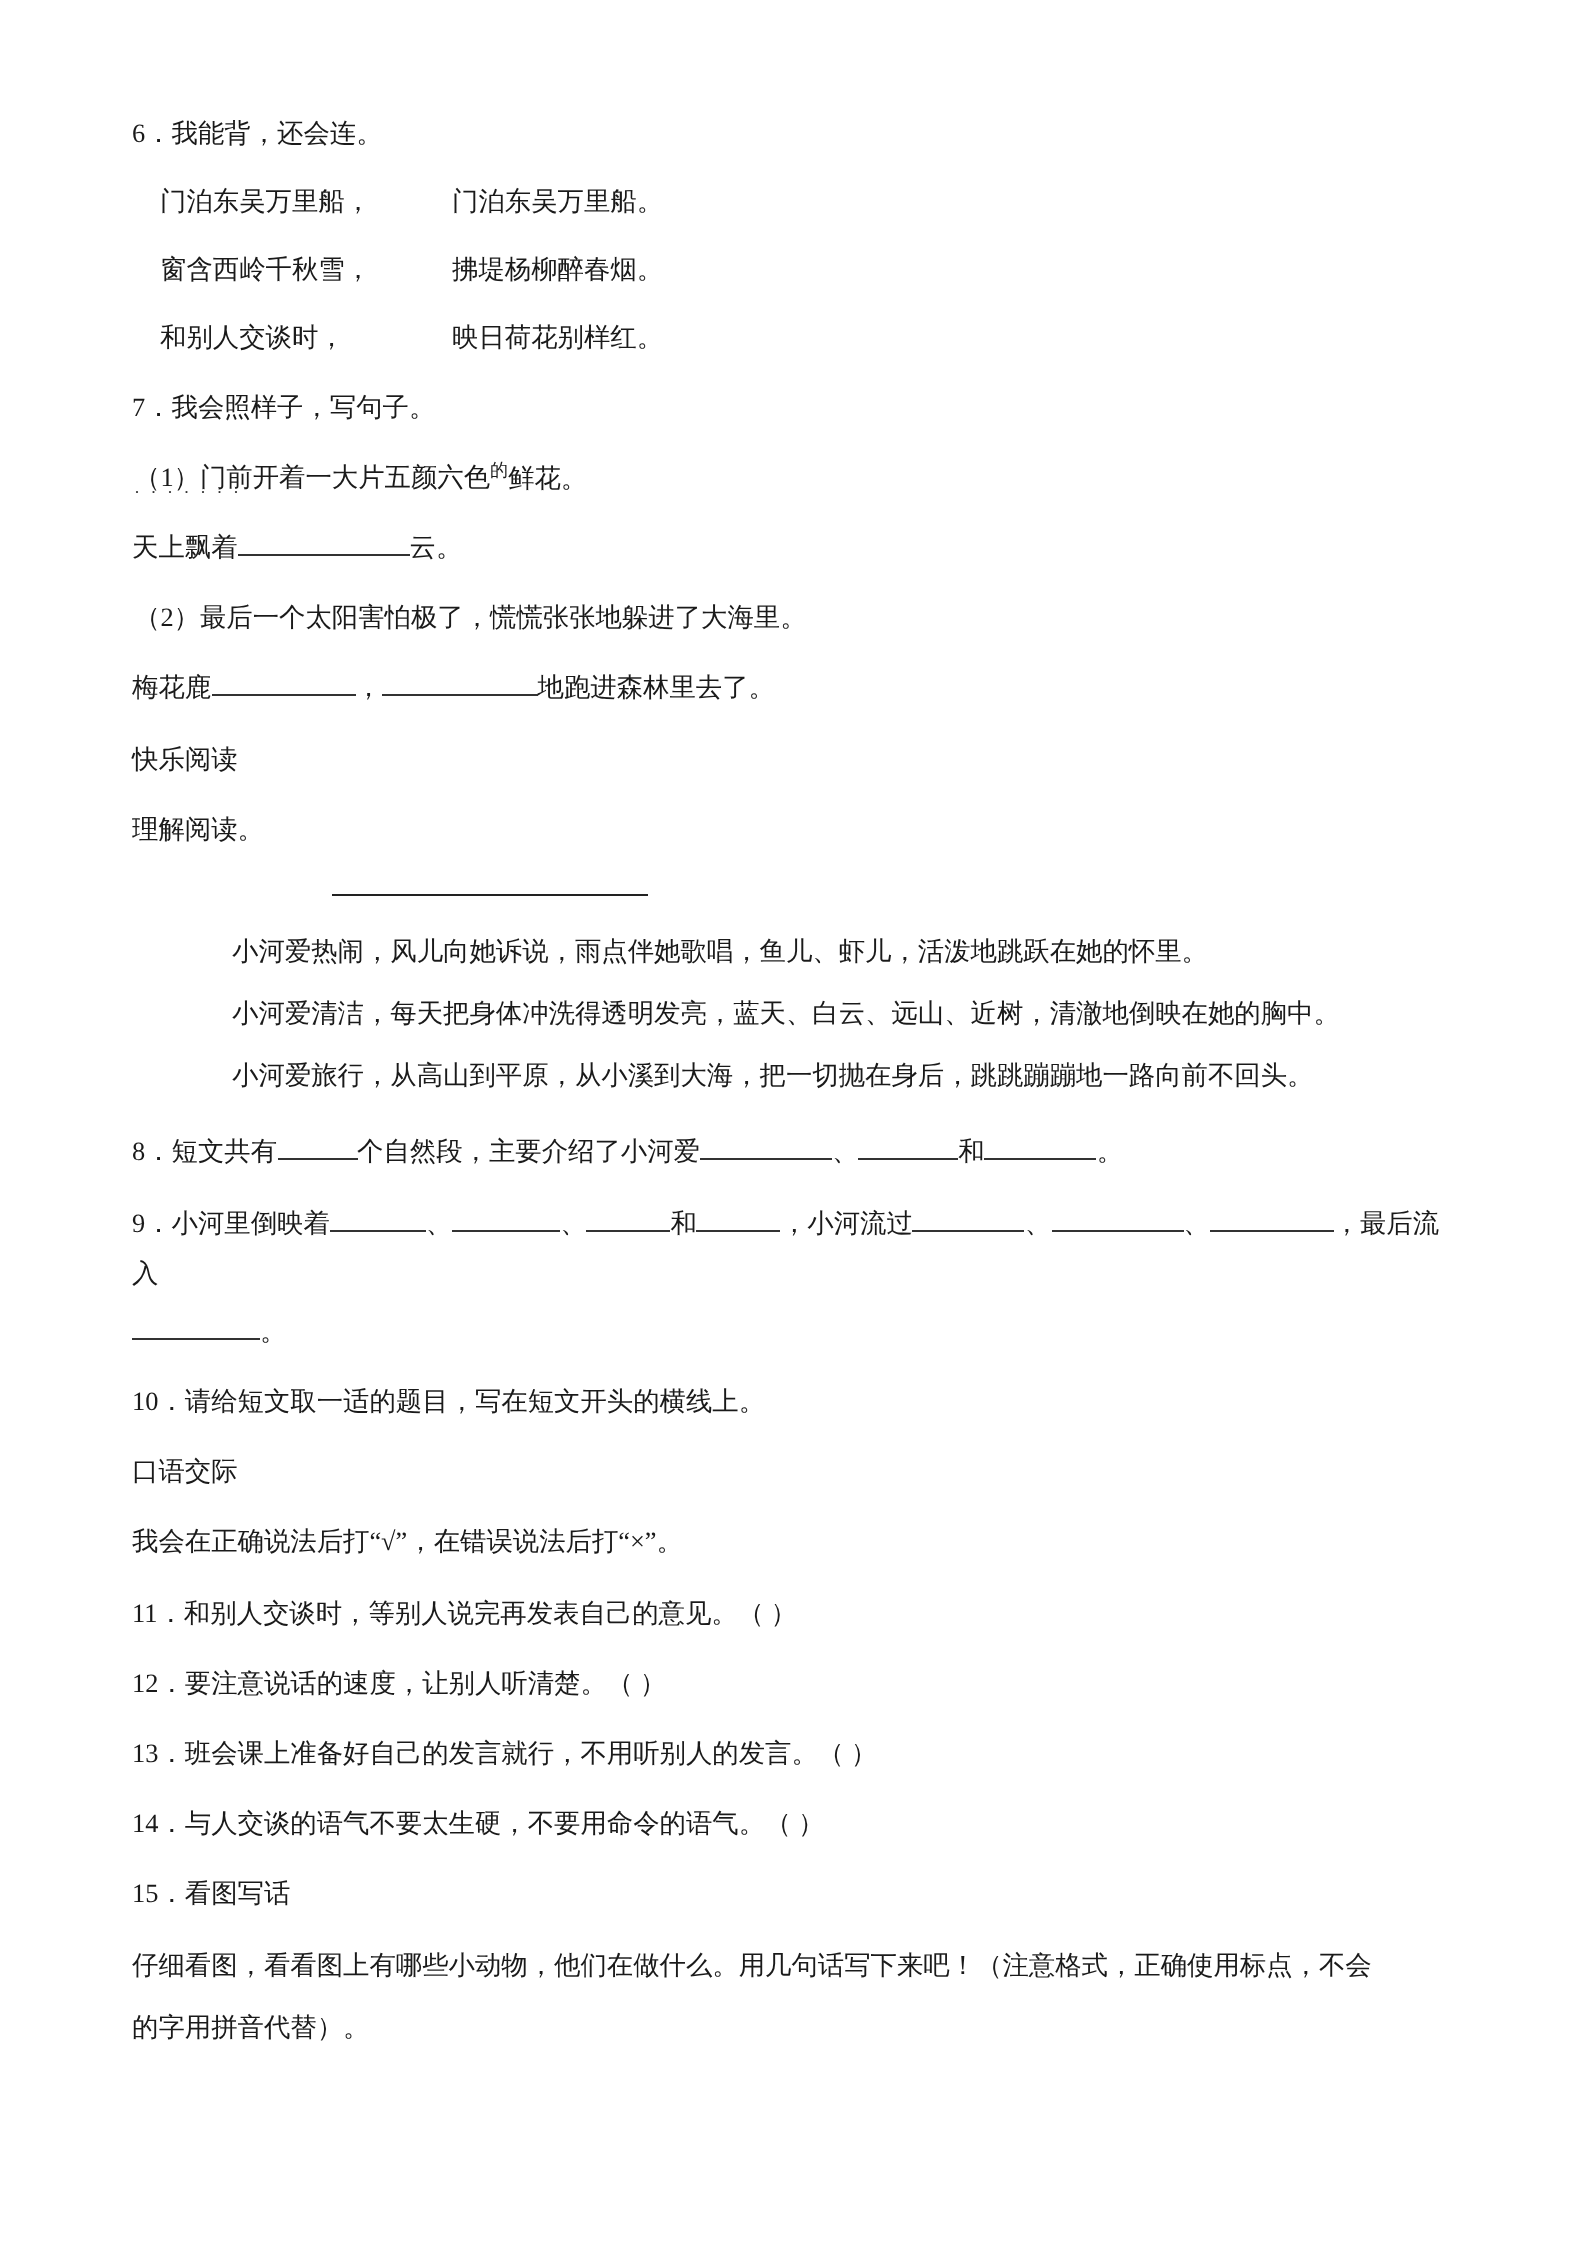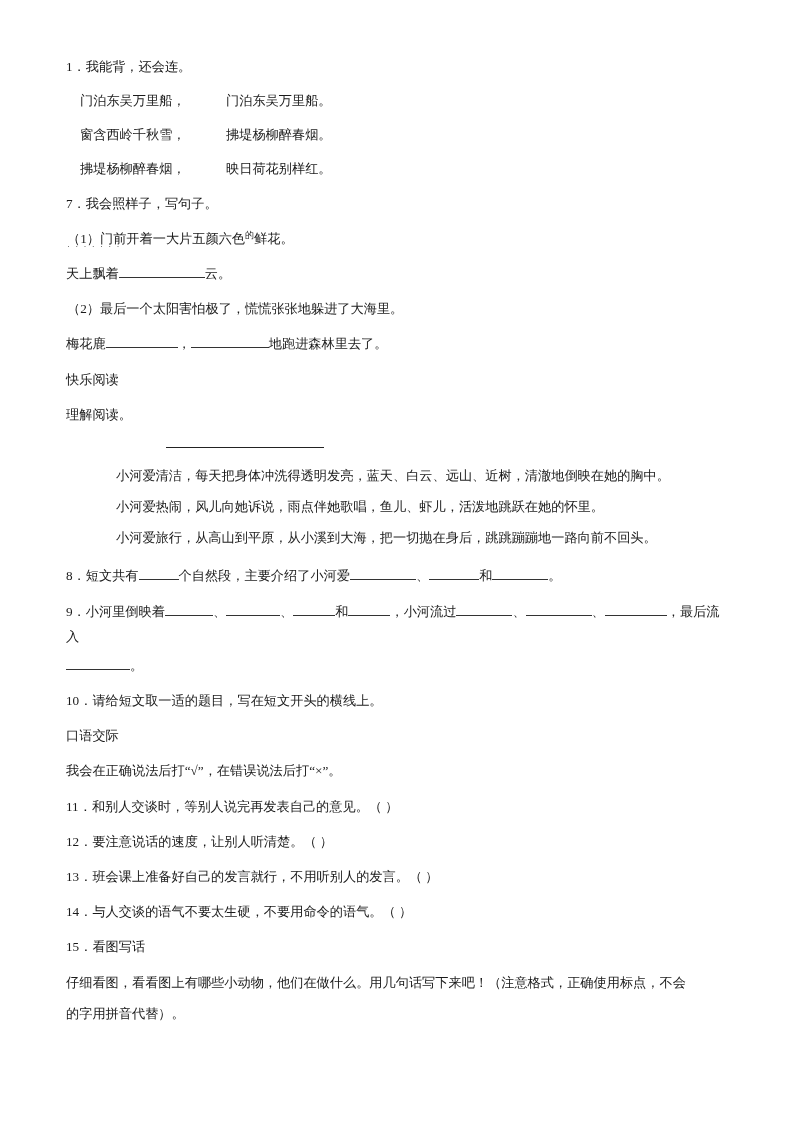--- a/index.html
+++ b/index.html
@@ -95,32 +95,32 @@
     font-size: 13.2px;
     line-height: 1.85;
     margin: 0 0 6px 0;
   }
 </style>
 </head>
 <body>
 
 <div class="page">
 
-  <p class="q-line">1．我能背，还会连。</p>
+  <p class="q-line">6．我能背，还会连。</p>
 
   <div class="poem-row">
     <span class="poem-col-a">门泊东吴万里船，</span>
     <span class="poem-col-b">门泊东吴万里船。</span>
   </div>
   <div class="poem-row">
     <span class="poem-col-a">窗含西岭千秋雪，</span>
     <span class="poem-col-b">拂堤杨柳醉春烟。</span>
   </div>
   <div class="poem-row">
-    <span class="poem-col-a">拂堤杨柳醉春烟，</span>
+    <span class="poem-col-a">和别人交谈时，</span>
     <span class="poem-col-b">映日荷花别样红。</span>
   </div>
 
   <p class="q-line">7．我会照样子，写句子。</p>
 
   <p class="q-line indent1">
     <span class="emph-dots">（1）门前开着一大片五颜六色</span><span class="sup-small">的</span><span>鲜花。</span>
   </p>
 
   <p class="q-line">
@@ -131,22 +131,22 @@
 
   <p class="q-line">
     <span>梅花鹿</span><span class="blank-rule" style="width:72px"></span><span>，</span><span class="blank-rule" style="width:78px"></span><span>地跑进森林里去了。</span>
   </p>
 
   <p class="section-label">快乐阅读</p>
   <p class="section-label">理解阅读。</p>
 
   <span class="title-blank"></span>
 
+  <p class="para">小河爱热闹，风儿向她诉说，雨点伴她歌唱，鱼儿、虾儿，活泼地跳跃在她的怀里。</p>
   <p class="para">小河爱清洁，每天把身体冲洗得透明发亮，蓝天、白云、远山、近树，清澈地倒映在她的胸中。</p>
-  <p class="para">小河爱热闹，风儿向她诉说，雨点伴她歌唱，鱼儿、虾儿，活泼地跳跃在她的怀里。</p>
   <p class="para">小河爱旅行，从高山到平原，从小溪到大海，把一切抛在身后，跳跳蹦蹦地一路向前不回头。</p>
 
   <p class="q-line" style="margin-top:16px">
     <span>8．短文共有</span><span class="blank-rule" style="width:40px"></span><span>个自然段，主要介绍了小河爱</span><span class="blank-rule" style="width:66px"></span><span>、</span><span class="blank-rule" style="width:50px"></span><span>和</span><span class="blank-rule" style="width:56px"></span><span>。</span>
   </p>
 
   <p class="wrap-line">
     <span>9．小河里倒映着</span><span class="blank-rule" style="width:48px"></span><span>、</span><span class="blank-rule" style="width:54px"></span><span>、</span><span class="blank-rule" style="width:42px"></span><span>和</span><span class="blank-rule" style="width:42px"></span><span>，小河流过</span><span class="blank-rule" style="width:56px"></span><span>、</span><span class="blank-rule" style="width:66px"></span><span>、</span><span class="blank-rule" style="width:62px"></span><span>，最后流入</span>
   </p>
   <p class="tail-line">

